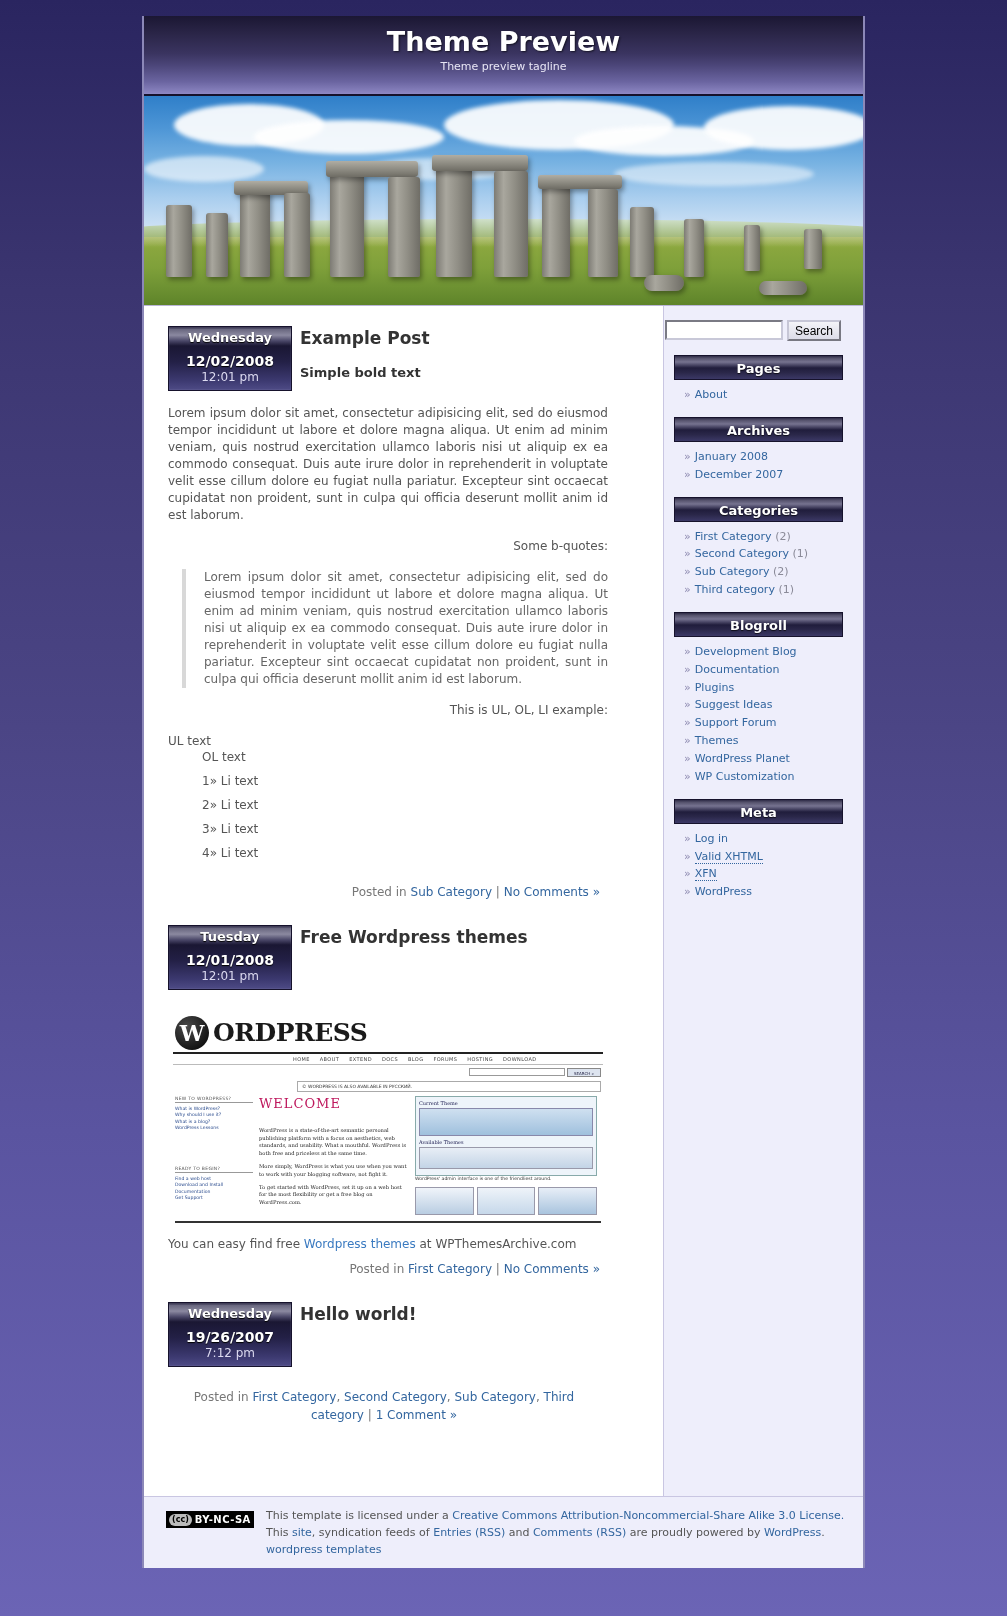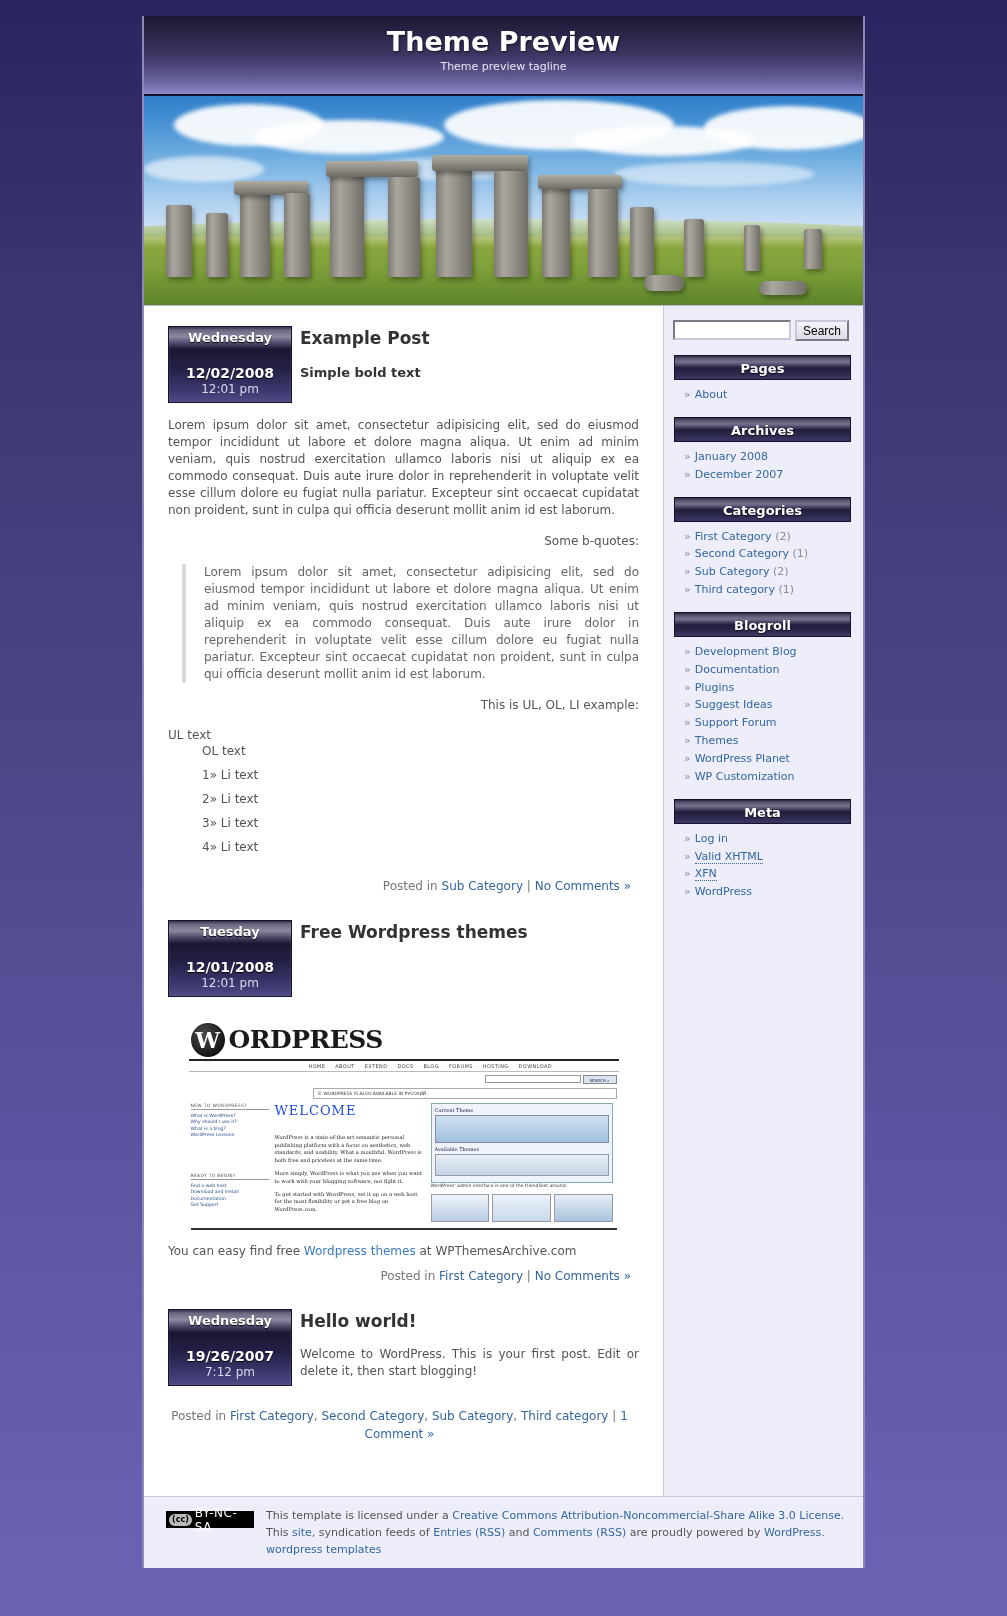--- a/index.html
+++ b/index.html
@@ -88,40 +88,41 @@
     min-height: 1190px;
   }
   #content {
     width: 523px;
     padding: 20px 24px 10px 24px;
   }
   #sidebar {
     width: 200px;
     background: #eeeefb;
     border-left: 1px solid #c9c6e2;
-    padding: 14px 12px 20px 10px;
+    padding: 14px 20px 20px 10px;
+    margin-left: 31px;
   }
 
   
   .post { margin-bottom: 6px; }
   .post-head { display:flex; align-items:flex-start; }
   .datebox {
     width: 124px; min-height: 56px;
     border: 1px solid #16122c;
     background: linear-gradient(to bottom,
       #2a2744 0%, #6a6880 4%, #8b89a0 13%, #4a4768 22%,
       #1a1733 30%, #232046 55%, #3c3970 85%, #4e4b86 100%);
     text-align:center;
     color:#ffffff;
     padding: 3px 0 6px 0;
     flex: 0 0 124px;
     box-shadow: inset 0 0 0 1px rgba(255,255,255,.05);
   }
   .datebox .dow { font-size: 13px; font-weight:bold; color:#ffffff; text-shadow: 0 1px 1px #000; }
-  .datebox .date { font-size: 14px; font-weight:bold; color:#ffffff; margin-top:20px; text-shadow: 0 1px 1px #000; }
+  .datebox .date { font-size: 14px; font-weight:bold; color:#ffffff; margin-top:8px; text-shadow: 0 1px 1px #000; }
   .datebox .time { font-size: 12px; color:#dcdaf0; margin-top:1px; }
   .post-titlewrap { padding-left: 8px; flex:1; padding-top: 2px; }
   .post-title {
     font-size: 17px; font-weight: bold; color:#333333; margin:0; line-height:1.25;
   }
   .post-subtitle {
     font-size: 13px; font-weight: bold; color:#333333; margin-top: 16px;
   }
   .post-body { margin-top: 14px; color:#555555; }
   .post-body p {
@@ -180,21 +181,21 @@
   .wp-notice {
     margin: 2px 6px 0 128px; border:1px solid #aaa; background:#fff;
     font-size:4.5px; padding:2px 4px; color:#333; font-family:"DejaVu Sans",sans-serif;
   }
   .wp-cols { display:flex; padding: 4px 6px 0 6px; gap:6px; }
   .wp-col-left { width: 78px; }
   .wp-col-mid { width: 150px; }
   .wp-col-right { width: 182px; }
   .wp-sec-title { font-size:4.5px; color:#555; border-bottom:1px solid #999; padding-bottom:1px; margin-bottom:3px; letter-spacing:.3px; font-family:"DejaVu Sans",sans-serif;}
   .wp-link { font-size:4.6px; color:#2a4b8d; margin:1.5px 0; font-family:"DejaVu Sans",sans-serif;}
-  .wp-welcome { font-size:13px; color:#1d4ed8; letter-spacing:1px; margin-bottom:16px; }
+  .wp-welcome { font-size:13px; color:#be185d; letter-spacing:1px; margin-bottom:16px; }
   .wp-para { font-size:5.2px; line-height:1.5; color:#222; margin:0 0 5px 0; }
   .wp-box { border:1px solid #8aa; background:#eef4fa; padding:3px; }
   .wp-box-title { font-size:5px; color:#225; margin-bottom:2px; }
   .wp-thumb { background:linear-gradient(to bottom,#cfe0f0,#9fc0dd); border:1px solid #88a; height:28px; margin-bottom:3px;}
   .wp-thumb2 { background:linear-gradient(to bottom,#e8eef6,#c3d4e6); border:1px solid #99a; height:22px; margin-bottom:3px;}
   .wp-caption { font-size:4.6px; color:#333; line-height:1.5; font-family:"DejaVu Sans",sans-serif;}
   .wp-imgs { display:flex; gap:3px; margin-top:4px; }
   .wp-imgs div { flex:1; height:28px; border:1px solid #99a; }
   .wp-rule { border-top:2px solid #333; margin: 6px 6px 0 6px; }
 
@@ -239,21 +240,21 @@
   .cc-badge {
     width: 88px; height:17px; background:#000; border:1px solid #000;
     display:flex; align-items:center; padding: 0 2px; gap:3px; flex:0 0 88px;
     margin-top:6px; margin-left:12px;
   }
   .cc-circle {
     background:#bbb; color:#000; font-size:8px; font-weight:bold;
     border-radius:7px; padding: 0 3px; line-height: 12px; height:12px;
     font-family:"DejaVu Sans",sans-serif;
   }
-  .cc-text { color:#fff; font-size:12px; font-weight:normal; letter-spacing:.5px; font-family:"DejaVu Sans",sans-serif;}
+  .cc-text { color:#fff; font-size:10px; font-weight:bold; letter-spacing:.5px; font-family:"DejaVu Sans",sans-serif;}
   .footer-text { font-size: 11px; color:#555; line-height:1.55; padding-top:2px; }
   .footer-text a { color:#33669f; text-decoration:none; }
 </style>
 </head>
 <body>
 
 <div id="page">
 
   <div id="header">
     <h1>Theme Preview</h1>
@@ -405,21 +406,20 @@
 
       <div class="post">
         <div class="post-head">
           <div class="datebox">
             <div class="dow">Wednesday</div>
             <div class="date">19/26/2007</div>
             <div class="time">7:12 pm</div>
           </div>
           <div class="post-titlewrap">
             <h2 class="post-title">Hello world!</h2>
-            <p style="margin:14px 0 0 0; text-align:justify; line-height:1.42; color:#555;">Welcome to WordPress. This is your first post. Edit or delete it, then start blogging!</p>
           </div>
         </div>
         <div class="post-meta" style="text-align:center; padding-top:22px;"><span>Posted in </span><a href="#">First Category</a><span>, </span><a href="#">Second Category</a><span>, </span><a href="#">Sub Category</a><span>, </span><a href="#">Third category</a><span> | </span><a href="#">1 Comment »</a></div>
       </div>
 
     </div>
 
     <div id="sidebar">
 
       <div class="search-row">

